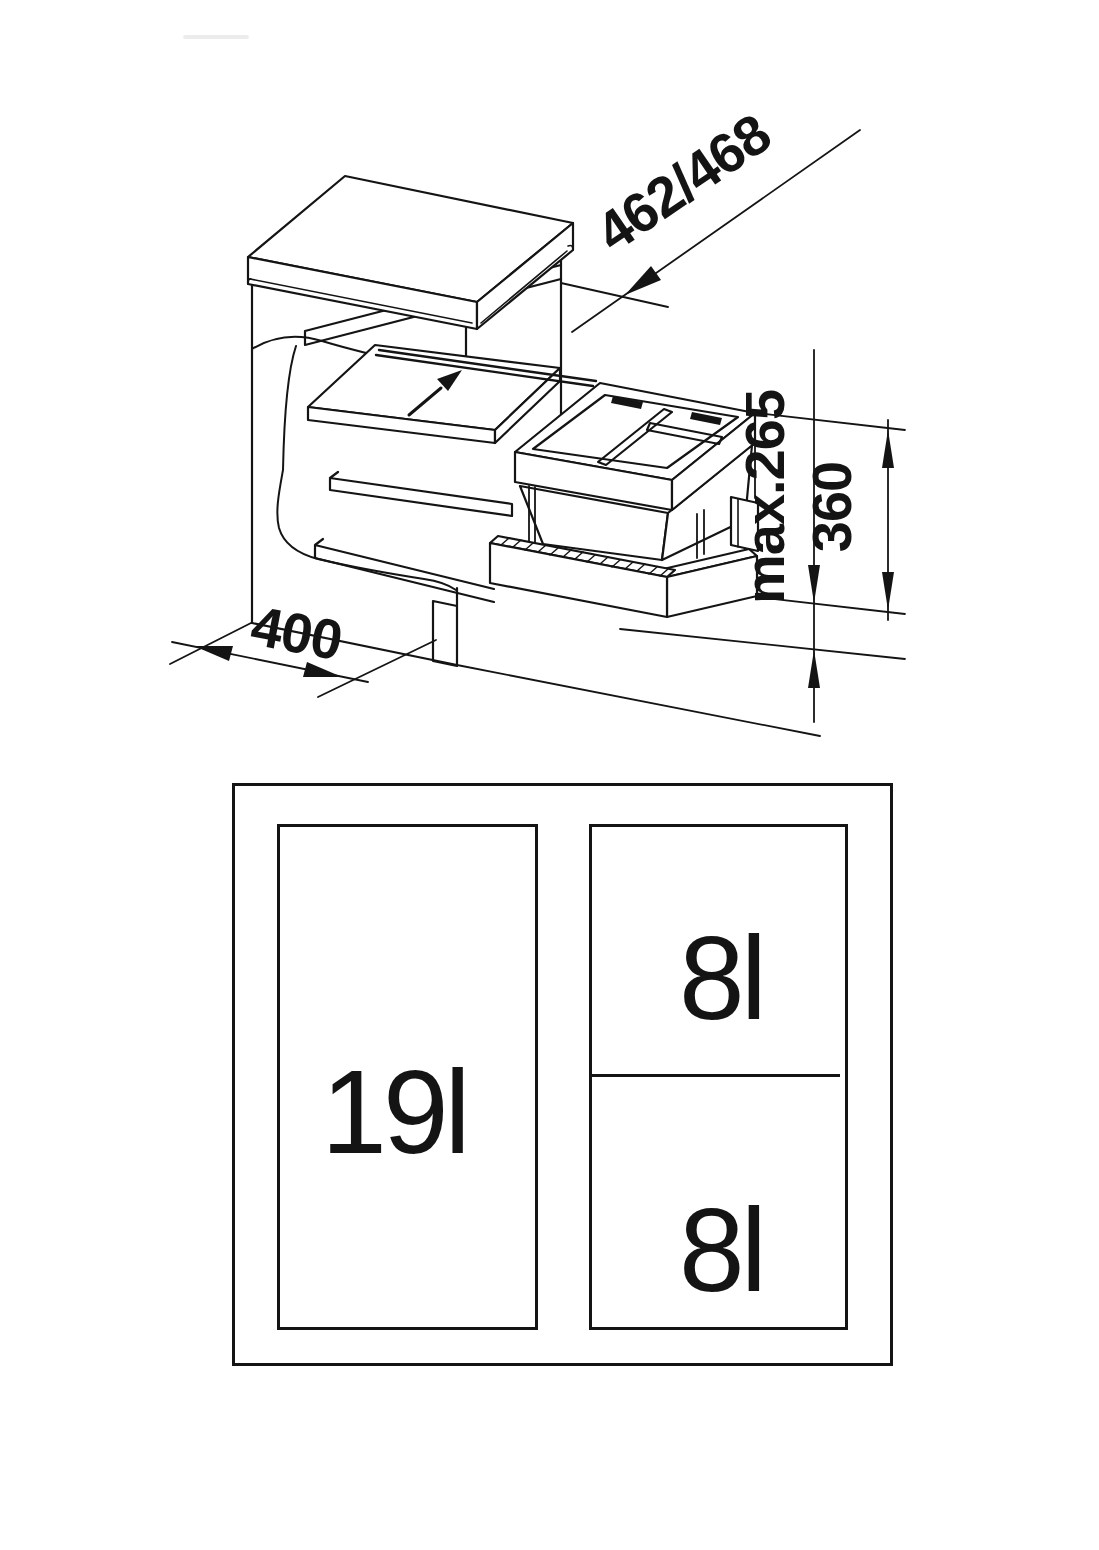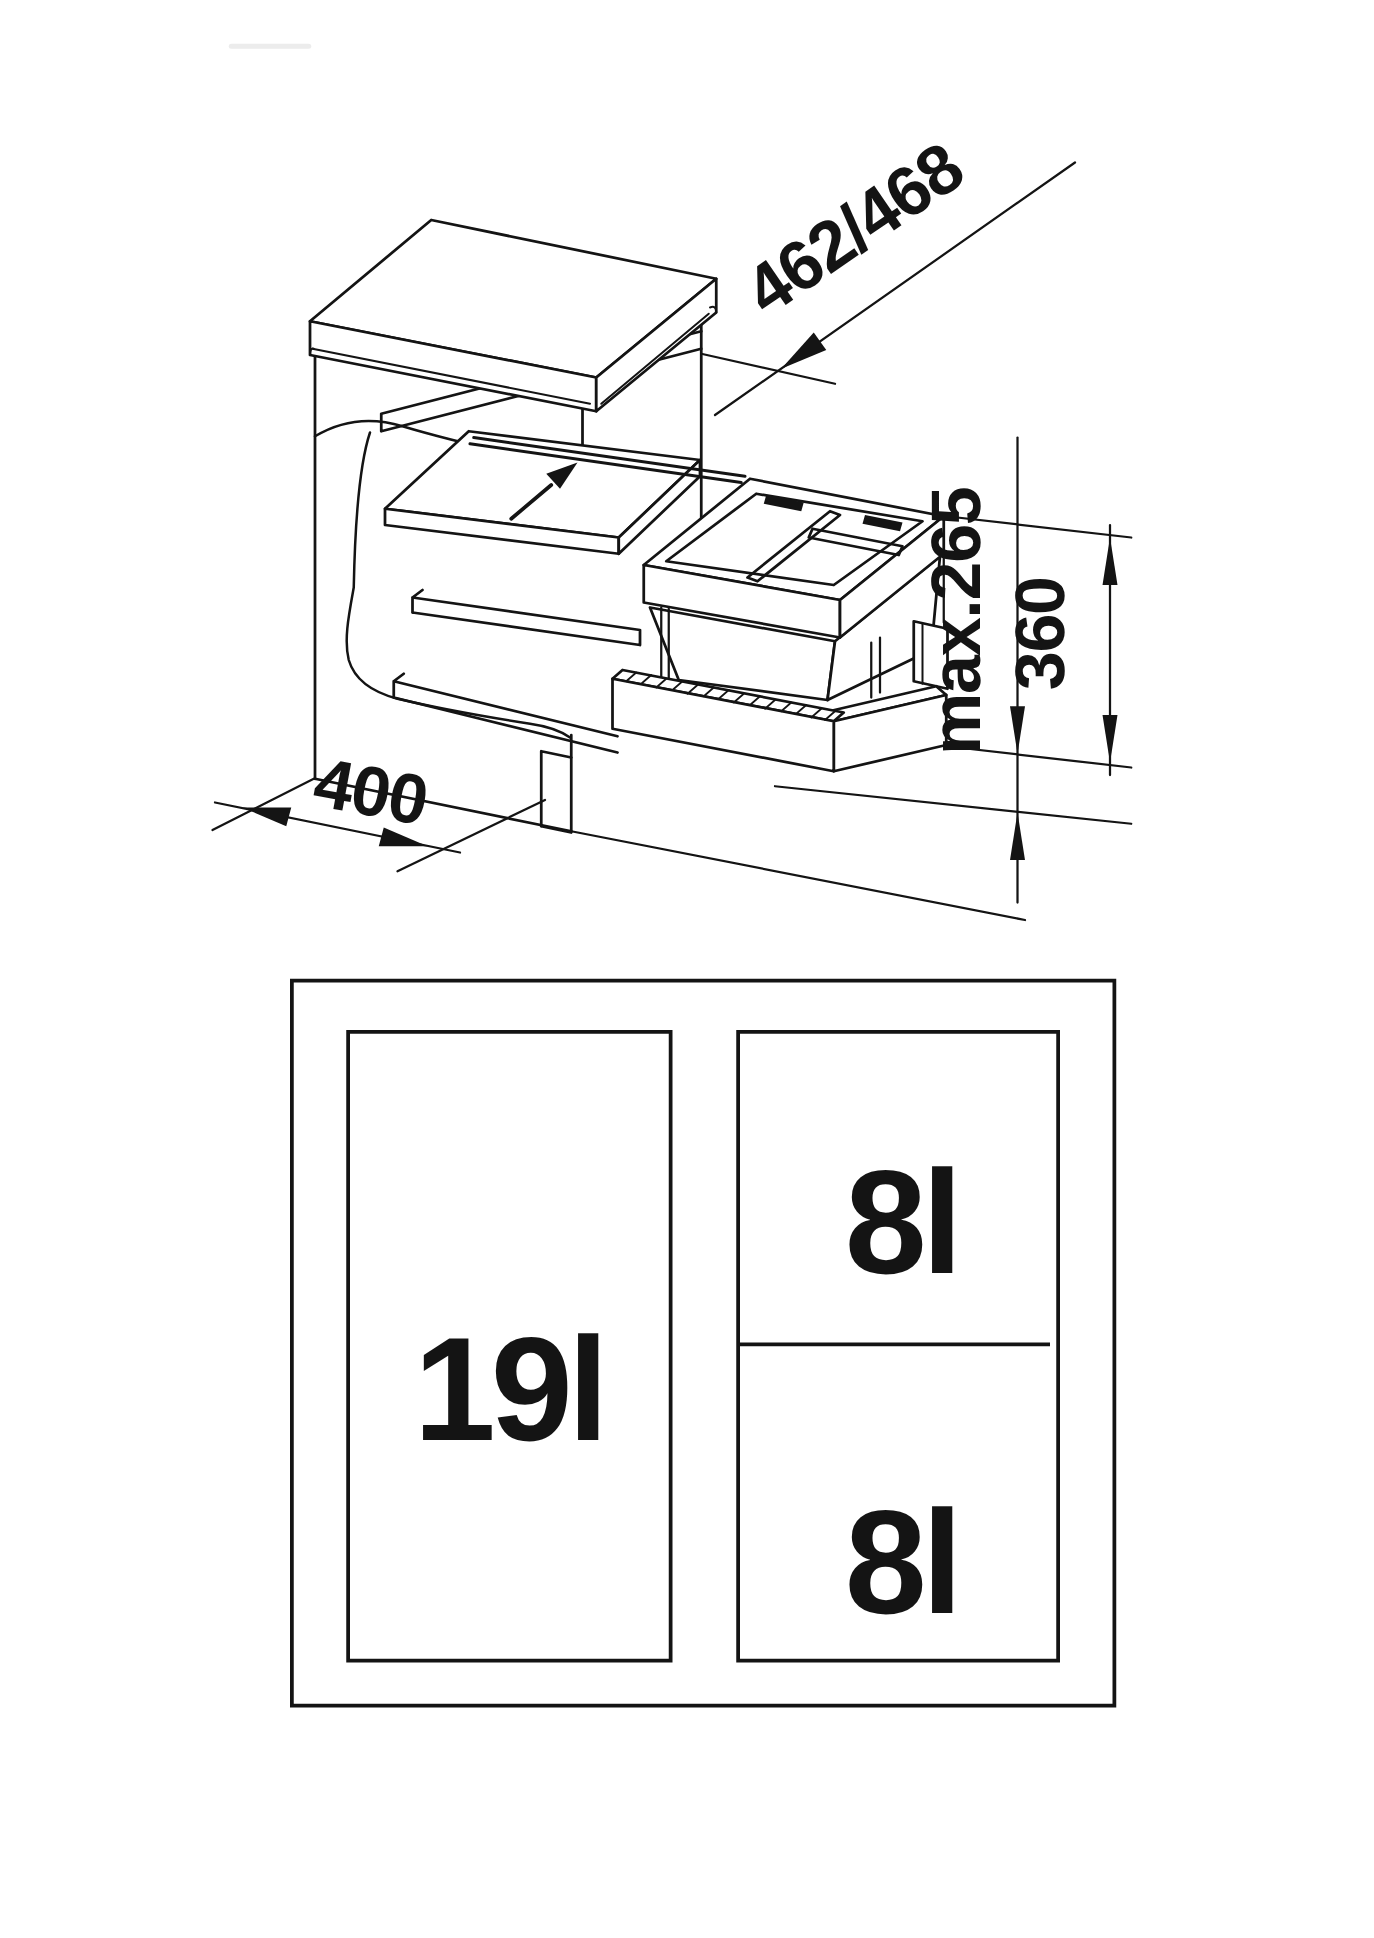--- a/index.html
+++ b/index.html
@@ -13,24 +13,24 @@
     font-weight:700;font-size:56px;fill:#141414;letter-spacing:-1px;
   }
   .scan-artifact{position:absolute;left:183px;top:35px;width:66px;height:4px;background:#ececec;border-radius:2px;}
   
   .tv-outer{position:absolute;left:232px;top:783px;width:655px;height:577px;border:3px solid #141414;background:#fff;}
   .tv-left{position:absolute;left:277px;top:824px;width:255px;height:500px;border:3px solid #141414;background:#fff;}
   .tv-right{position:absolute;left:589px;top:824px;width:253px;height:500px;border:3px solid #141414;background:#fff;}
   .tv-divider{position:absolute;left:591px;top:1074px;width:249px;height:3px;background:#141414;}
   .tv-label{
     position:absolute;transform:translate(-50%,-50%);
-    font-weight:700;font-size:118px;color:#141414;letter-spacing:-4px;
+    font-weight:400;font-size:118px;color:#141414;letter-spacing:-4px;
     line-height:1;white-space:nowrap;
   }
-  .lbl-19{left:407px;top:1112px;}
+  .lbl-19{left:394px;top:1112px;}
   .lbl-8a{left:721px;top:978px;}
   .lbl-8b{left:721px;top:1250px;}
 </style>
 </head>
 <body>
 
 <div class="stage">
 
   <div class="scan-artifact"></div>
 

